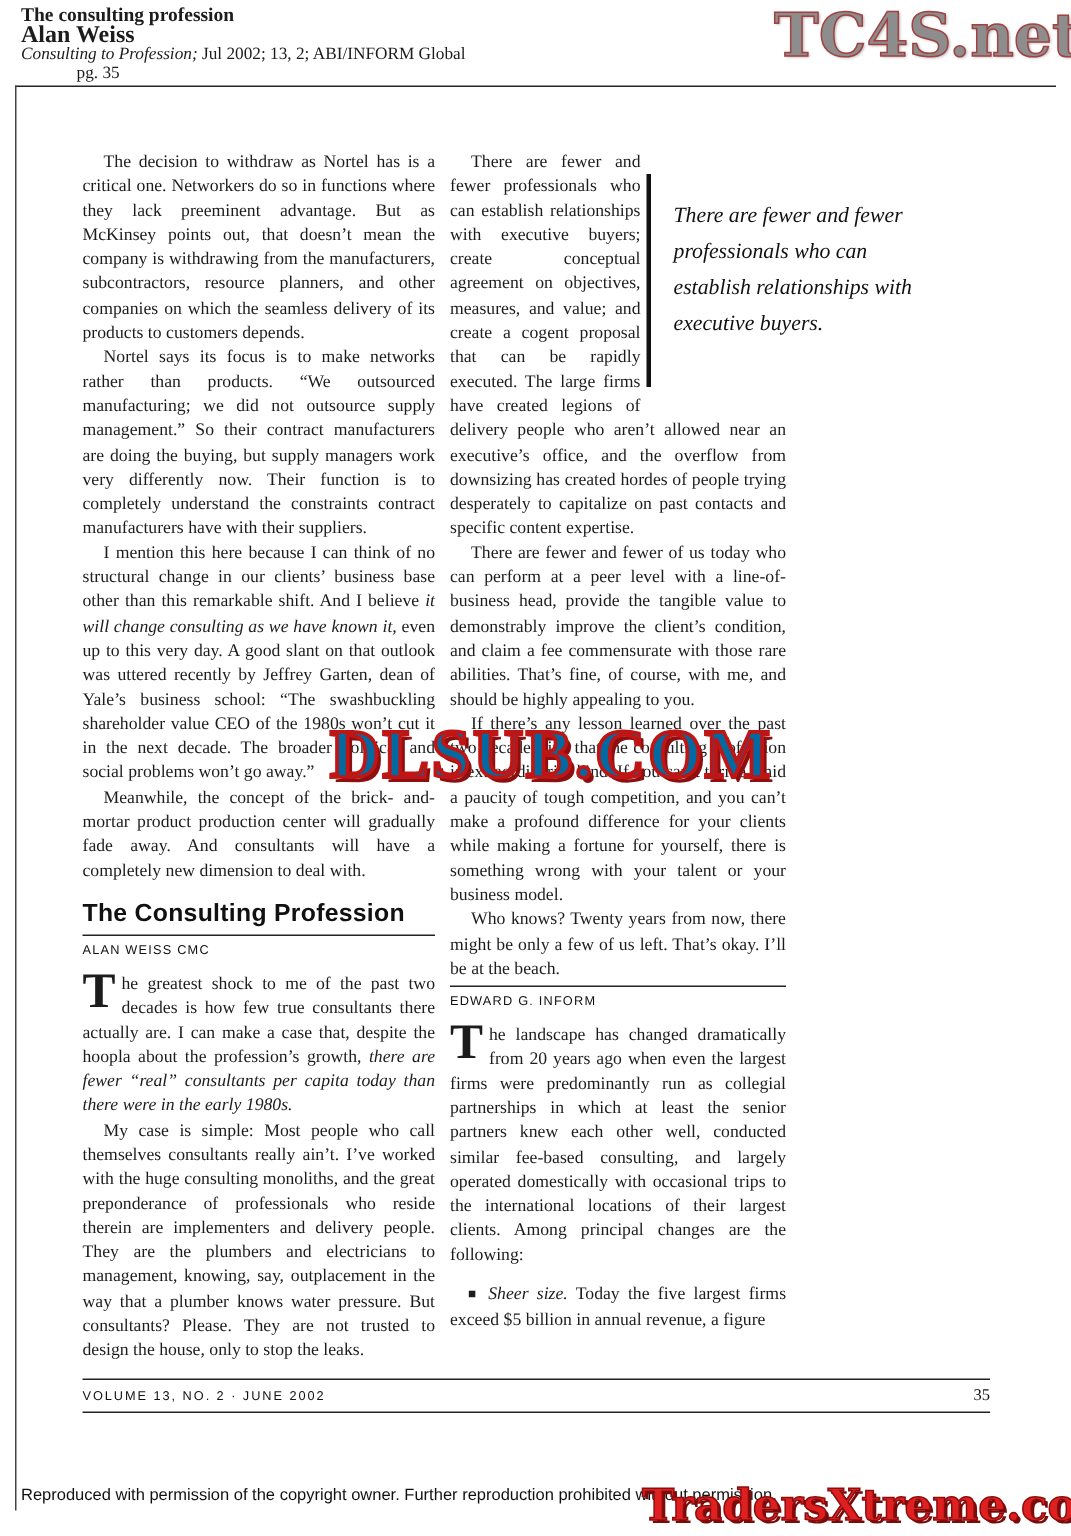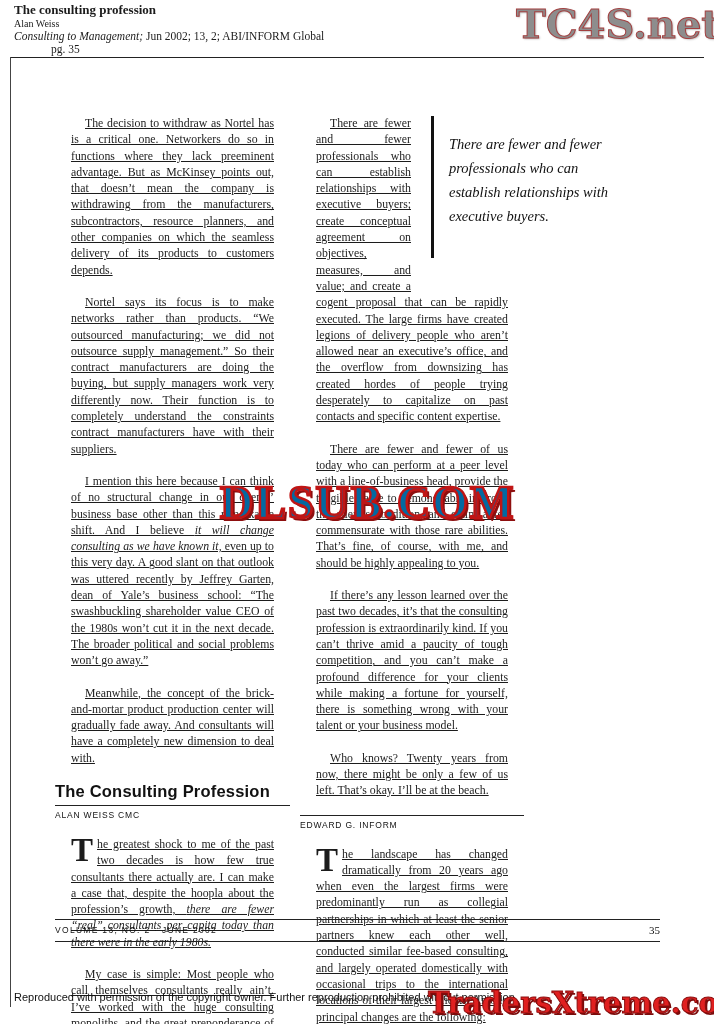--- a/index.html
+++ b/index.html
@@ -2,33 +2,33 @@
 <html><head>
 <meta charset="utf-8">
 <style>
   html,body{margin:0;padding:0;background:#e9e9e9;}
   .page{position:relative;width:714px;height:1024px;background:#ffffff;overflow:hidden;
         font-family:"Liberation Serif",serif;color:#1c1c1c;}
 
   
   .hdr{position:absolute;left:14px;top:3px;width:420px;}
   .h-title{font-weight:bold;font-size:13px;line-height:14px;}
-  .h-author{font-size:10px;line-height:13px;}
+  .h-author{font-size:16px;line-height:13px;font-weight:bold;}
   .h-source{font-size:11.5px;line-height:13px;}
   .h-pg{font-size:11.5px;line-height:13px;padding-left:37px;}
   .i{font-style:italic;}
 
   .rule-top{position:absolute;left:10px;top:57px;width:694px;height:1px;background:#222;}
   .vline{position:absolute;left:10px;top:57px;width:1px;height:950px;background:#444;}
 
   
   .col{position:absolute;top:99px;}
   .col-left{left:55px;width:235px;}
   .col-right{left:300px;width:224px;}
-  p.body{margin:16px;font-size:11.8px;line-height:16.3px;text-align:justify;text-decoration:underline;}
+  p.body{margin:0;font-size:11.8px;line-height:16.3px;text-align:justify;}
   .ind{text-indent:14px;}
   .pq-spacer{float:right;width:97px;height:163px;}
 
   .sec-head{font-family:"Liberation Sans",sans-serif;font-weight:bold;font-size:16.5px;
             margin:12px 0 0 0;letter-spacing:0.2px;color:#111;}
   .byline-rule{height:1px;background:#222;margin:4px 0 4px 0;}
   .byline{font-family:"Liberation Sans",sans-serif;font-weight:normal;font-size:8.5px;
           letter-spacing:0.8px;margin-bottom:9px;color:#111;}
   .dropcap{float:left;font-weight:bold;font-size:33px;line-height:27px;padding:1px 4px 0 0;}
 
@@ -61,21 +61,21 @@
              font-size:11px;color:#111;width:560px;}
 </style>
 </head>
 <body>
 
 <div class="page">
 
   <div class="hdr">
     <div class="h-title">The consulting profession</div>
     <div class="h-author">Alan Weiss</div>
-    <div class="h-source"><span class="i">Consulting to Management;</span><span> Jun 2002; 13, 2; ABI/INFORM Global</span></div>
+    <div class="h-source"><span class="i">Consulting to Profession;</span><span> Jul 2002; 13, 2; ABI/INFORM Global</span></div>
     <div class="h-pg">pg. 35</div>
   </div>
 
   <div class="wm wm-top">TC4S.net</div>
 
   <div class="rule-top"></div>
   <div class="vline"></div>
 
   <div class="col col-left">
     <p class="body ind">The decision to withdraw as Nortel has is a critical one. Networkers do so in functions where they lack preeminent advantage. But as McKinsey points out, that doesn’t mean the company is withdrawing from the manufacturers, subcontractors, resource planners, and other companies on which the seamless delivery of its products to customers depends.</p>

